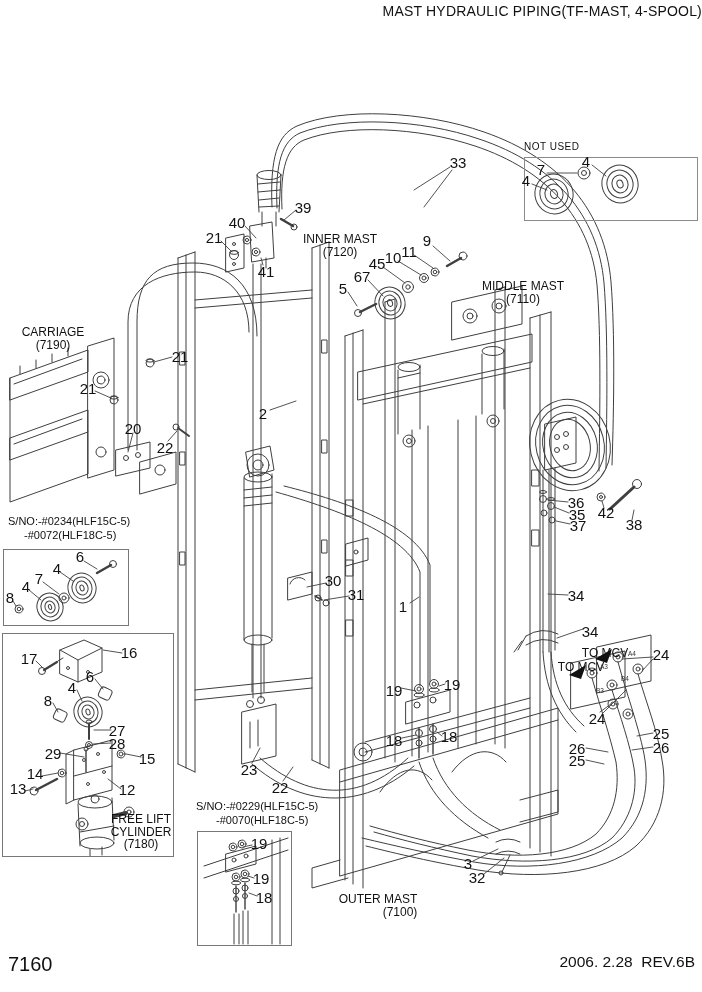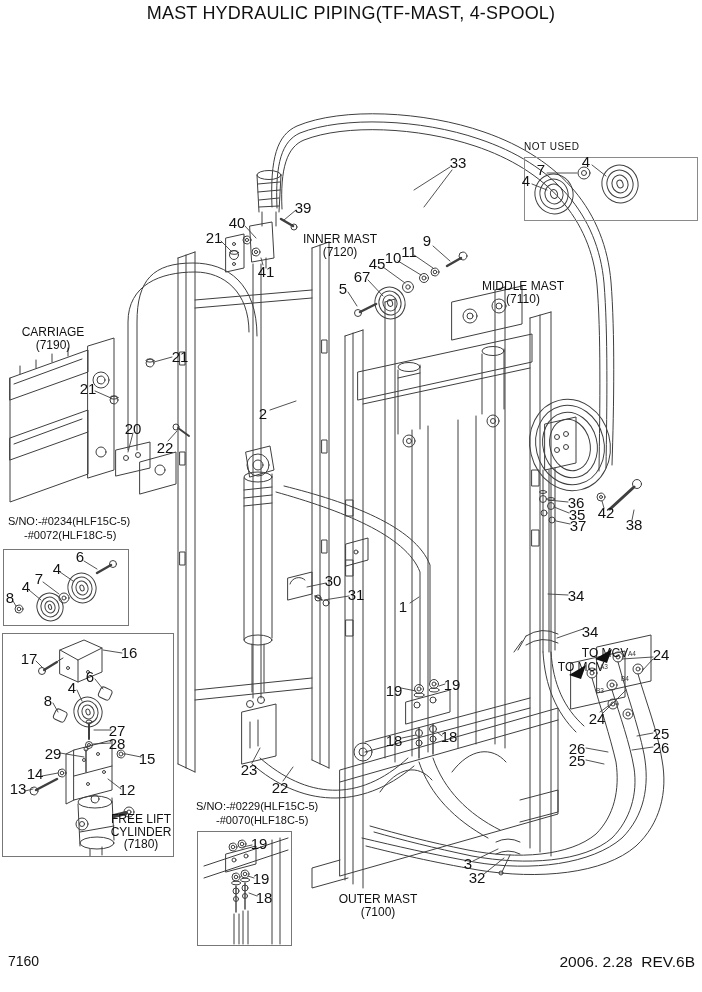--- a/index.html
+++ b/index.html
@@ -1,26 +1,26 @@
 <!DOCTYPE html>
 <html><head>
 <meta charset="utf-8">
 <style>
   html,body{margin:0;padding:0;background:#fff;}
   .sheet{position:relative;width:702px;height:992px;background:#fff;overflow:hidden;
          font-family:"Liberation Sans",sans-serif;color:#111;}
   .t{position:absolute;white-space:nowrap;}
-  .title{left:0;right:0;top:3px;text-align:center;font-size:18px;letter-spacing:.2px;}
+  .title{left:0;right:0;top:3px;text-align:right;font-size:14px;letter-spacing:.2px;}
   .callout{position:absolute;transform:translate(-50%,-50%);font-size:15px;line-height:15px;}
   .asm{position:absolute;transform:translate(-50%,0);font-size:12px;line-height:12.5px;text-align:center;}
   .sno{position:absolute;font-size:11px;line-height:13.5px;}
   .notused{font-size:10px;letter-spacing:.5px;}
   .tomcv{position:absolute;transform:translate(-50%,-50%);font-size:12px;font-weight:400;}
   .portlbl{position:absolute;transform:translate(-50%,-50%);font-size:6.5px;color:#333;}
-  .footer-left{left:8px;top:953px;font-size:14px;}
+  .footer-left{left:8px;top:953px;font-size:20px;}
   .footer-right{right:7px;top:953px;font-size:15.5px;white-space:pre;}
   .box{position:absolute;border:1px solid #8a8a8a;}
   svg{position:absolute;left:0;top:0;}
 </style>
 </head>
 <body>
 
 <div class="sheet">
 
 <svg width="702" height="992" viewBox="0 0 702 992">
@@ -386,21 +386,21 @@
   <div>(7190)</div>
 </div>
 <div class="asm" style="left:340px;top:233px;">
   <div>INNER MAST</div>
   <div>(7120)</div>
 </div>
 <div class="asm" style="left:523px;top:280px;">
   <div>MIDDLE MAST</div>
   <div>(7110)</div>
 </div>
-<div class="asm" style="left:378px;top:893px;">
+<div class="asm" style="left:378px;top:893px;text-align:right;">
   <div>OUTER MAST</div>
   <div>(7100)</div>
 </div>
 <div class="asm" style="left:141px;top:813px;">
   <div>FREE LIFT</div>
   <div>CYLINDER</div>
   <div>(7180)</div>
 </div>
 
 <div id="callout-layer">

